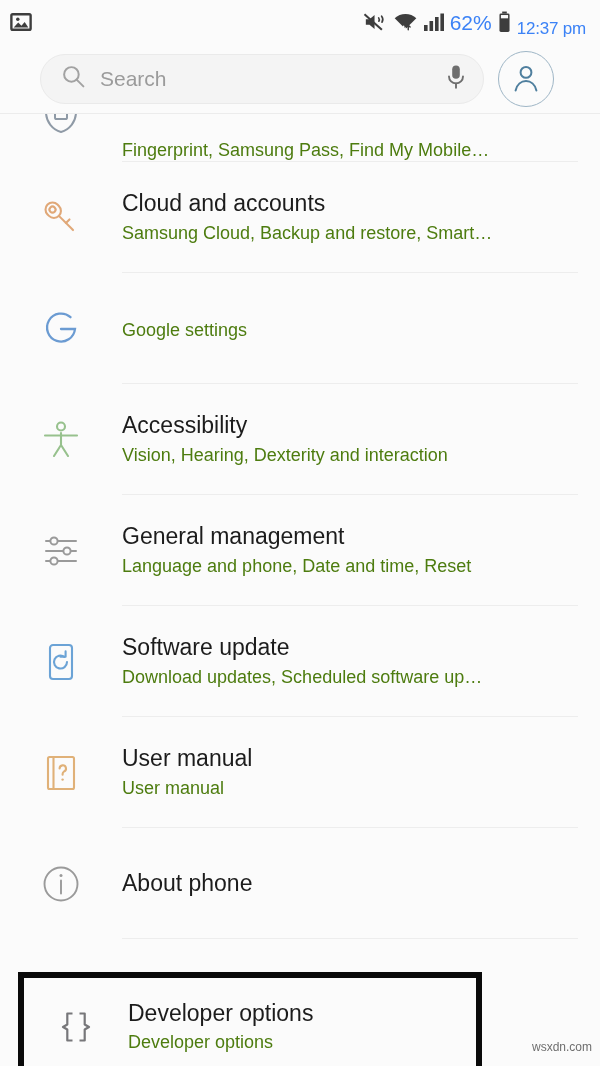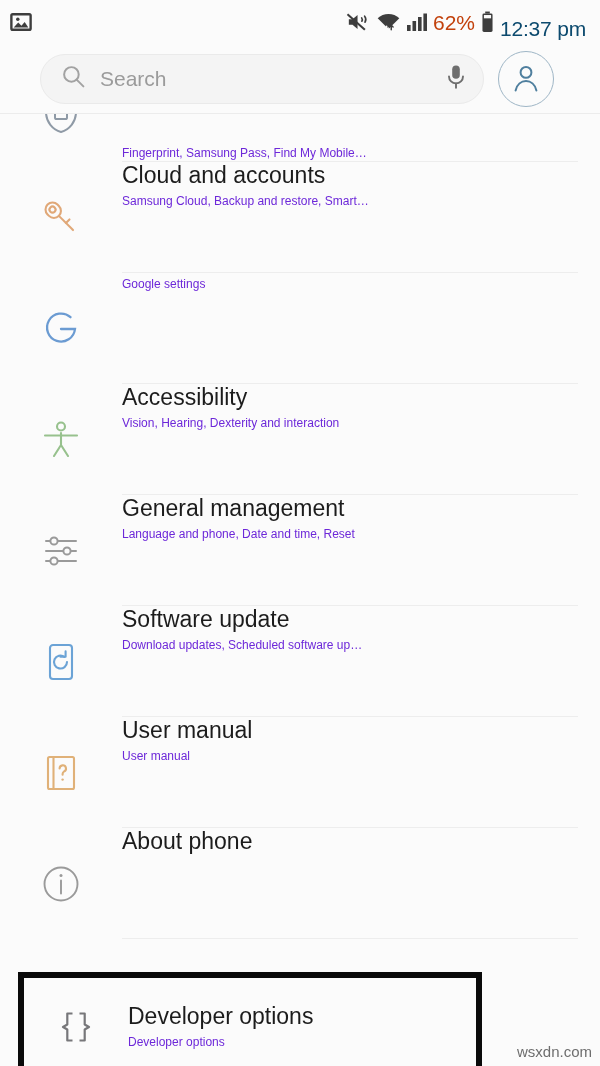--- a/index.html
+++ b/index.html
@@ -31,27 +31,27 @@
   }
   .sb-left { display: flex; align-items: center; gap: 8px; }
   .sb-right {
     margin-left: auto;
     display: flex;
     align-items: center;
     gap: 6px;
     color: #3b3b3b;
   }
   .sb-text {
-    font-size: 21px;
-    color: #0c4a6e;
+    font-size: 17px;
+    color: #3b82f6;
     letter-spacing: -0.2px;
     line-height: 1;
     margin-top: 12px;
   }
-  .sb-battpct { font-size: 21px; color: #c2410c; line-height: 1; }
+  .sb-battpct { font-size: 21px; color: #3b82f6; line-height: 1; }
   .sb-icon { display: block; }
 
   
   .searchwrap {
     position: relative;
     height: 70px;
     background: #fbfbfb;
     display: flex;
     align-items: center;
     padding: 0 16px 0 40px;
@@ -91,20 +91,21 @@
   }
 
   
   .list {
     position: relative;
     background: #fbfbfb;
   }
   .row {
     position: relative;
     display: flex;
+    align-items: center;
     height: 111px;
     box-sizing: border-box;
     padding-left: 0;
     background: #fbfbfb;
   }
   .row.partial { height: 48px; align-items: flex-end; }
   .row-icon {
     width: 122px;
     min-width: 122px;
     display: flex;
@@ -114,22 +115,22 @@
   .row.partial .row-icon { align-items: flex-start; height: 48px; overflow: hidden; }
   .row-text { flex: 1; padding-right: 22px; overflow: hidden; }
   .row-title {
     font-size: 23px;
     color: #1c1c1c;
     line-height: 1.2;
     white-space: nowrap;
     overflow: hidden;
   }
   .row-sub {
-    font-size: 12px;
-    color: #6d28d9;
+    font-size: 18px;
+    color: #4d7c0f;
     line-height: 1.3;
     margin-top: 4px;
     white-space: nowrap;
     overflow: hidden;
   }
   .row.partial .row-sub { margin-top: 0; }
   .divider {
     position: absolute;
     left: 122px;
     right: 22px;
@@ -150,22 +151,22 @@
     background: #fbfbfb;
     z-index: 5;
     display: flex;
     align-items: center;
   }
   .highlight-box .row-icon { width: 104px; min-width: 104px; }
 
   .watermark {
     position: absolute;
     right: 8px;
-    bottom: 6px;
-    font-size: 15px;
+    bottom: 12px;
+    font-size: 12px;
     color: #6e6e6e;
     z-index: 9;
   }
 </style>
 </head>
 <body>
 
 <div id="screen">
 
   <div class="statusbar">

